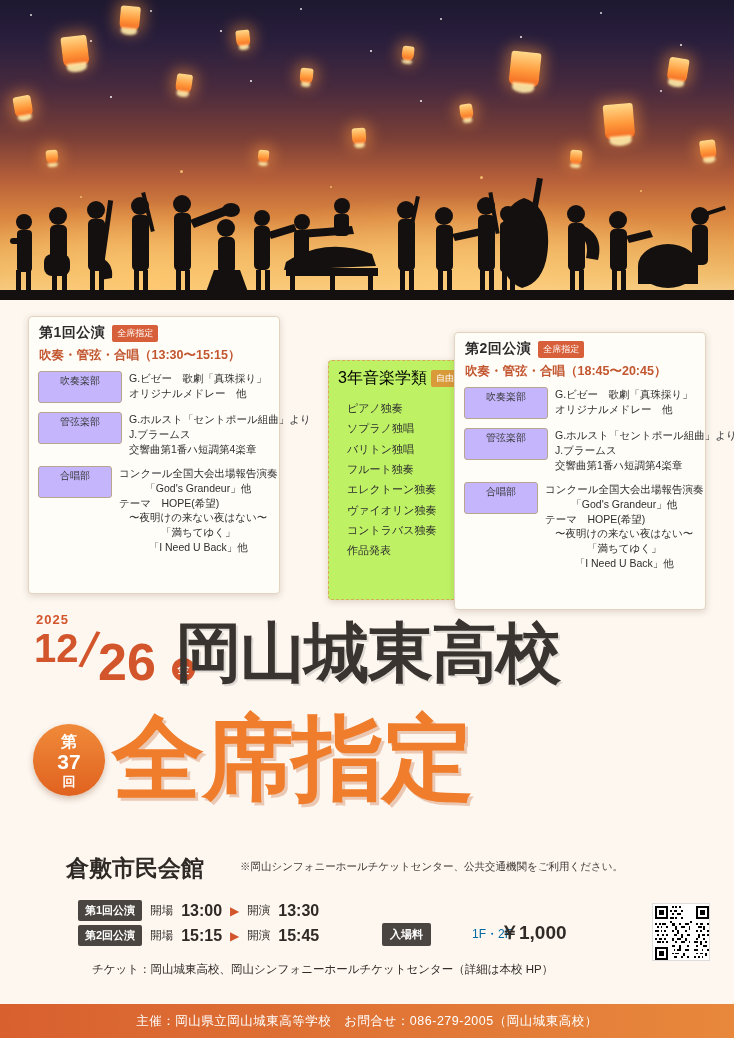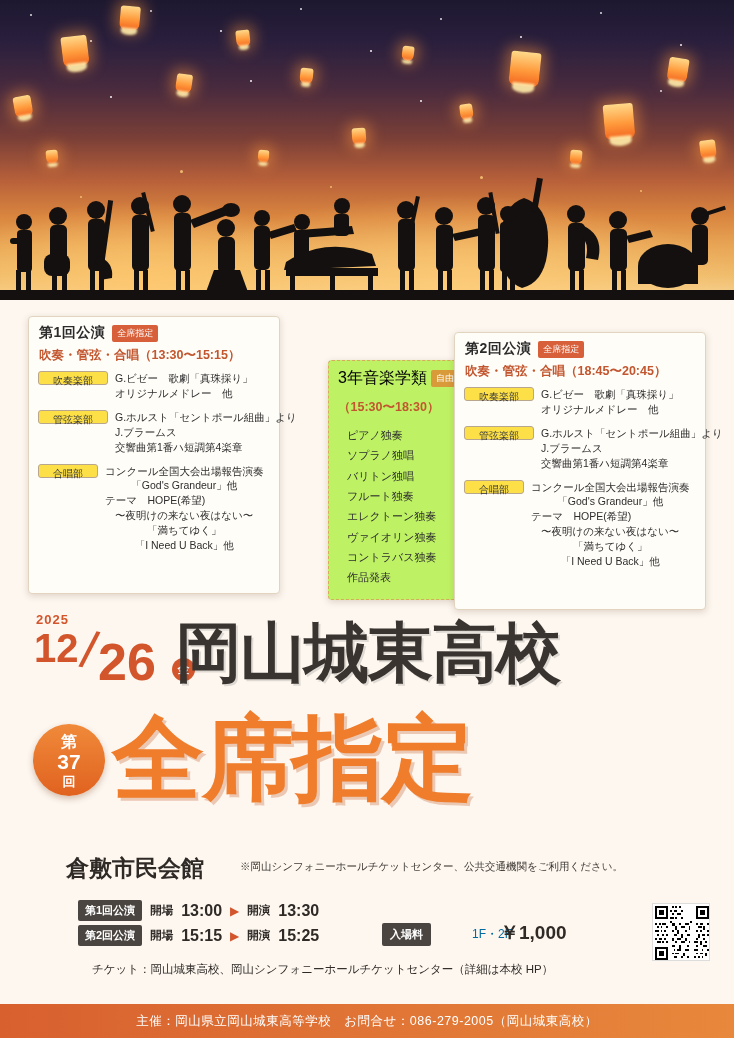--- a/index.html
+++ b/index.html
@@ -78,22 +78,22 @@
   .seat-badge.free { background:#d99a3a; }
   .sect-line {
     font-size:12.5px; font-weight:bold; color:#c2562f;
     padding: 3px 10px 5px 10px;
   }
   .grp { display:flex; gap:7px; padding: 2px 9px 7px 9px; }
   .grp-tag {
     flex: 0 0 auto;
     font-size:10px; color:#3a3a3a;
     border:1px solid #b9a68e; border-radius:3px;
-    padding:2px 14px; height:14px; line-height:13px;
-    background:#fde047; white-space:nowrap;
+    padding:2px 21px; height:32px; line-height:13px;
+    background:#c4b5fd; white-space:nowrap;
   }
   .grp-body { font-size:10.5px; color:#2e2e2e; line-height:1.42; }
   .grp-body div { white-space:nowrap; }
 
   
   .c-title { text-align:left; padding:8px 9px 0 9px; }
   .c-title .t2 { font-size:12.5px; font-weight:bold; color:#c2562f; }
   .c-head-row { display:flex; align-items:center; justify-content:space-between; padding:7px 9px 0 9px; }
   .c-list { padding:9px 9px 0 18px; }
   .c-list div { font-size:11px; color:#2e2e2e; line-height:1.85; }
@@ -153,21 +153,21 @@
   
   .timerow {
     position:absolute; display:flex; align-items:center; gap:8px;
   }
   #time1 { left:78px; top:900px; }
   #time2 { left:78px; top:925px; }
   .tchip {
     background:#4a4541; color:#fff; font-size:11px; font-weight:bold;
     padding:3px 7px; border-radius:2px; white-space:nowrap;
   }
-  .tlabel { font-size:11.5px; color:#2f2a26;font-weight:bold; }
+  .tlabel { font-size:11.5px; color:#2f2a26; }
   .tval { font-size:16px; font-weight:bold; color:#2f2a26; }
   .tri { color:#d2552c; font-size:12px; }
 
   .pricebox {
     position:absolute; left:382px; top:923px;
     background:#4a4541; color:#fff; font-size:11px; font-weight:bold;
     padding:4px 8px; border-radius:2px;
   }
   .pricefloor { position:absolute; left:472px; top:926px; font-size:12px; color:#0369a1; }
   .priceval { position:absolute; left:500px; top:920px; font-size:19px; font-weight:bold; color:#2f2a26; }
@@ -397,23 +397,20 @@
         <div style="text-align:center">「I Need U Back」他</div>
       </div>
     </div>
   </div>
 
   <div class="panel" id="panel3">
     <div class="c-head-row">
       <span class="t1">3年音楽学類</span>
       <span class="seat-badge free">自由席</span>
     </div>
-    <div class="c-title">
-      <span class="t2">（15:30〜18:30）</span>
-    </div>
     <div class="c-list">
       <div>ピアノ独奏</div>
       <div>ソプラノ独唱</div>
       <div>バリトン独唱</div>
       <div>フルート独奏</div>
       <div>エレクトーン独奏</div>
       <div>ヴァイオリン独奏</div>
       <div>コントラバス独奏</div>
       <div>作品発表</div>
     </div>
@@ -483,21 +480,21 @@
     <span class="tri">▶</span>
     <span class="tlabel">開演</span>
     <span class="tval">13:30</span>
   </div>
   <div class="timerow" id="time2">
     <span class="tchip">第2回公演</span>
     <span class="tlabel">開場</span>
     <span class="tval">15:15</span>
     <span class="tri">▶</span>
     <span class="tlabel">開演</span>
-    <span class="tval">15:25</span>
+    <span class="tval">15:45</span>
   </div>
 
   <div class="pricebox">入場料</div>
   <div class="pricefloor">1F・2F</div>
   <div class="priceval">￥1,000</div>
 
   <div class="ticketline">チケット：岡山城東高校、岡山シンフォニーホールチケットセンター（詳細は本校 HP）</div>
 
   <div class="qr">
     <svg viewBox="0 0 29 29" width="54" height="54" shape-rendering="crispEdges">

